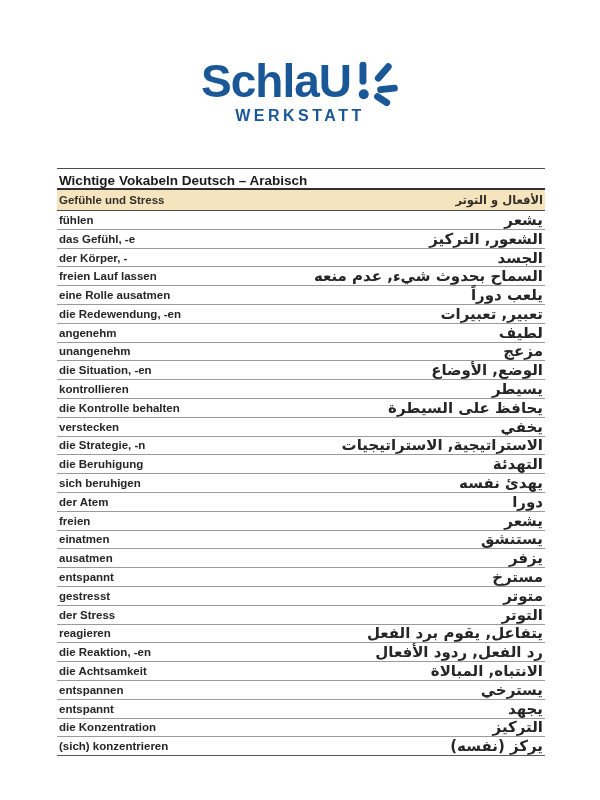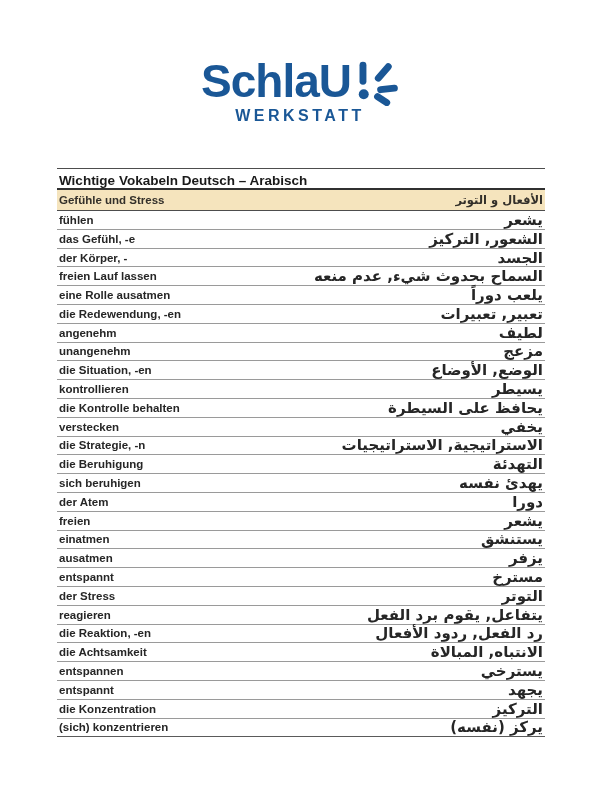--- a/index.html
+++ b/index.html
@@ -175,20 +175,24 @@
       </div>
       <div class="row">
         <div class="cell-de">ausatmen</div>
         <div class="cell-ar" dir="rtl">يزفر</div>
       </div>
       <div class="row">
         <div class="cell-de">entspannt</div>
         <div class="cell-ar" dir="rtl">مسترخ</div>
       </div>
       <div class="row">
+        <div class="cell-de">gestresst</div>
+        <div class="cell-ar" dir="rtl">متوتر</div>
+      </div>
+      <div class="row">
         <div class="cell-de">der Stress</div>
         <div class="cell-ar" dir="rtl">التوتر</div>
       </div>
       <div class="row">
         <div class="cell-de">reagieren</div>
         <div class="cell-ar" dir="rtl">يتفاعل, يقوم برد الفعل</div>
       </div>
       <div class="row">
         <div class="cell-de">die Reaktion, -en</div>
         <div class="cell-ar" dir="rtl">رد الفعل, ردود الأفعال</div>

